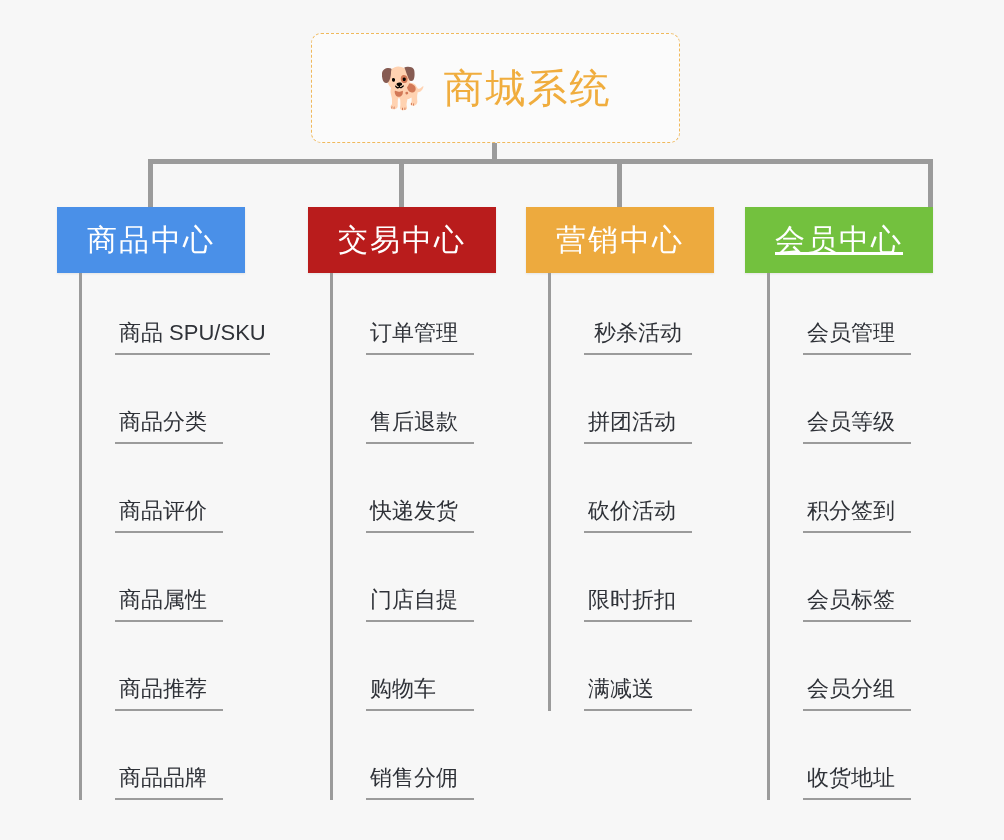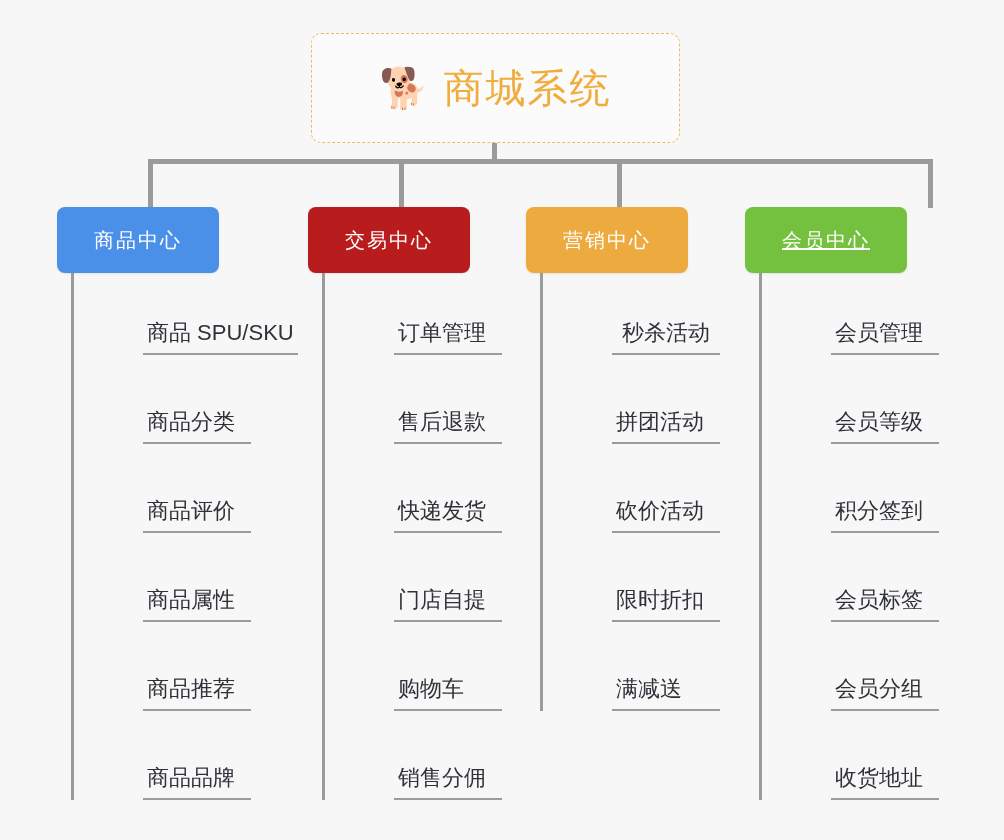--- a/index.html
+++ b/index.html
@@ -81,40 +81,39 @@
   .column {
     position: absolute;
     top: 207px;
   }
   .column.col0 { left: 57px;  }
   .column.col1 { left: 308px; }
   .column.col2 { left: 526px; }
   .column.col3 { left: 745px; }
 
   .cat-box {
-    width: 162px;
+    width: 188px;
     height: 66px;
     box-sizing: border-box;
-    border-radius: 8px;
+    border-radius: 0;
     display: flex;
     align-items: center;
     justify-content: center;
     color: #ffffff;
-    font-size: 20px;
+    font-size: 30px;
     letter-spacing: 2px;
     box-shadow: 0 1px 2px rgba(0,0,0,0.08);
   }
 
   
   .branch {
     position: relative;
-    margin-left: 14px;
+    margin-left: 22px;
     border-left: 3px solid #9b9b9b;
     padding-top: 0;
-    padding-left: 36px;
   }
   .leaf {
     position: relative;
     height: 89px;
     box-sizing: border-box;
     display: flex;
     align-items: flex-end;
     padding-left: 33px;
   }
   .leaf-label {

